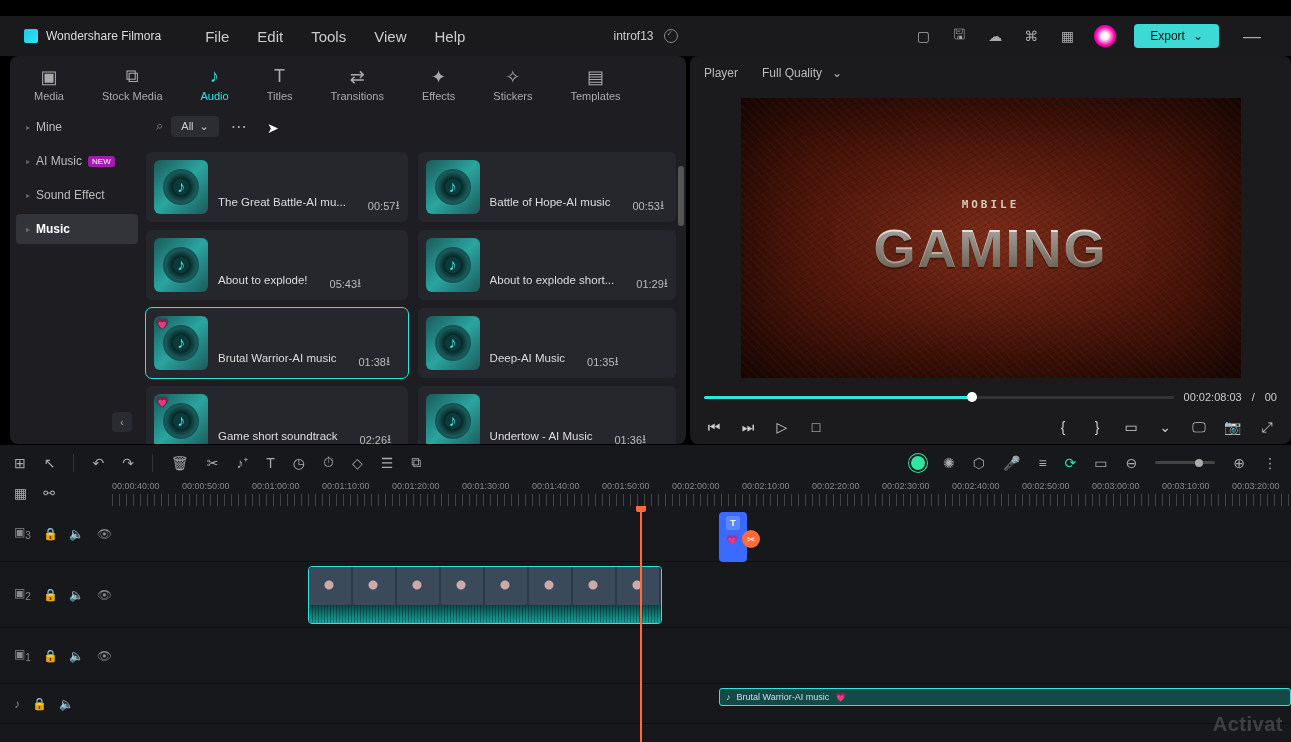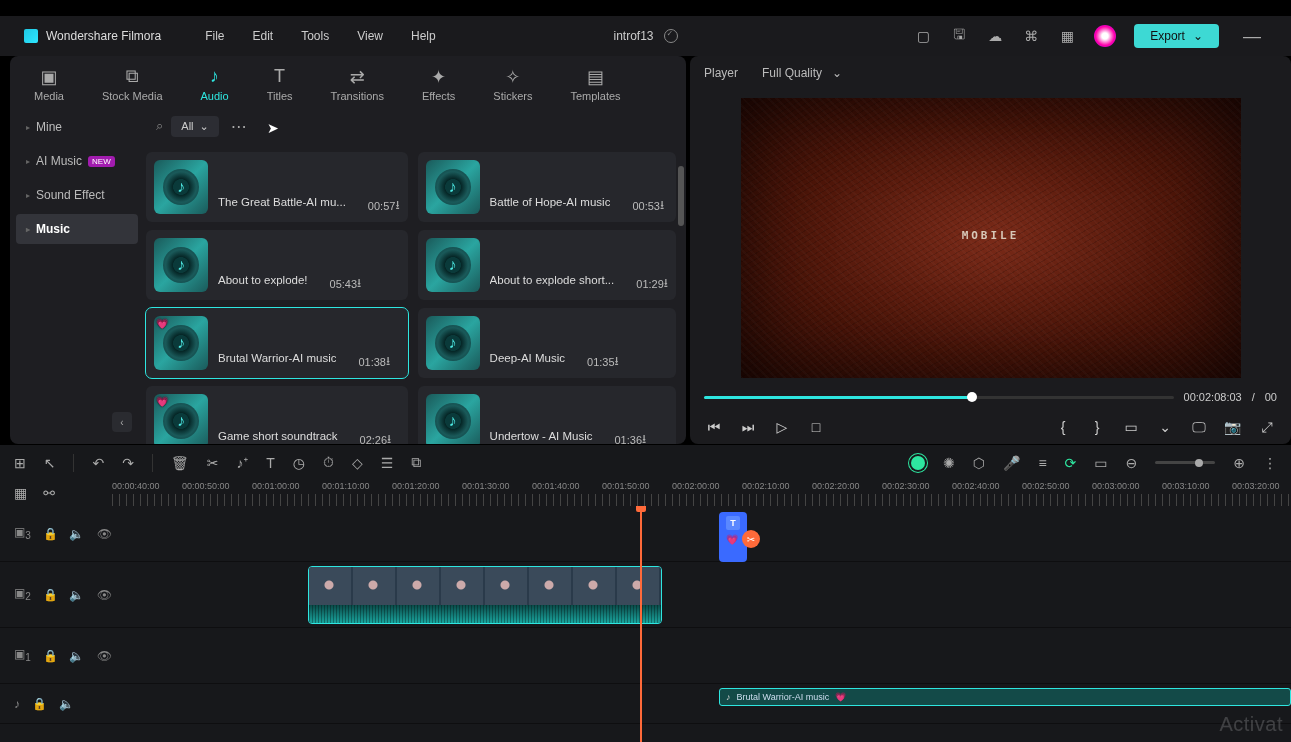--- a/index.html
+++ b/index.html
@@ -1,21 +1,21 @@
 <!DOCTYPE html>
 <html><head>
 <meta charset="utf-8">
 <style>
 * { margin:0; padding:0; box-sizing:border-box; font-family: -apple-system, "Segoe UI", Arial, sans-serif; user-select:none; }
 body { background:#0a0a0a; color:#ccc; width:1291px; height:742px; overflow:hidden; position:relative; }
 .topbar { height:16px; background:#000; }
 .menubar { height:40px; background:#1a1a1d; display:flex; align-items:center; padding:0 24px; position:relative; }
 .logo { width:14px; height:14px; background:linear-gradient(135deg,#1fc8e3,#2ee6ff); border-radius:2px; margin-right:8px; }
 .app-name { font-size:12px; color:#ddd; margin-right:30px; }
-.menu-item { font-size:12px; color:#ccc; padding:0 14px; cursor:pointer; }
+.menu-item { font-size:15px; color:#ccc; padding:0 14px; cursor:pointer; }
 .project-name { position:absolute; left:50%; transform:translateX(-50%); font-size:12px; color:#ccc; display:flex; align-items:center; gap:10px; }
 .cloud-ico { width:14px; height:14px; border:1.5px solid #888; border-radius:50%; display:inline-block; position:relative; }
 .cloud-ico::after{content:"✓"; font-size:8px; position:absolute; top:-1px; left:2px; color:#888;}
 .right-icons { margin-left:auto; display:flex; align-items:center; gap:18px; }
 .ico-btn { width:18px; height:18px; color:#aaa; cursor:pointer; display:flex; align-items:center; justify-content:center; font-size:14px; }
 .avatar { width:22px; height:22px; border-radius:50%; background:radial-gradient(circle,#fff 20%,#f0a 60%,#90f); }
 .export-btn { background:#3dd9d4; color:#111; padding:5px 16px; border-radius:4px; font-size:12px; display:flex; align-items:center; gap:8px; cursor:pointer; }
 .minimize { font-size:18px; color:#aaa; cursor:pointer; padding:0 6px;}
 
 .main-row { height:388px; display:flex; background:#000; }
@@ -108,21 +108,21 @@
 .clip-video .frames{height:38px; background:repeating-linear-gradient(90deg,#3a4a5a 0 42px,#2a3a4a 42px 44px); position:relative;}
 .clip-video .frames::after{content:""; position:absolute; inset:0; background:radial-gradient(circle at 20px 18px,#caa 4px,transparent 5px), radial-gradient(circle at 64px 18px,#caa 4px,transparent 5px), radial-gradient(circle at 108px 18px,#caa 4px,transparent 5px), radial-gradient(circle at 152px 18px,#caa 4px,transparent 5px), radial-gradient(circle at 196px 18px,#caa 4px,transparent 5px), radial-gradient(circle at 240px 18px,#caa 4px,transparent 5px), radial-gradient(circle at 284px 18px,#caa 4px,transparent 5px), radial-gradient(circle at 328px 18px,#caa 4px,transparent 5px);}
 .clip-video .vwave{height:18px; background:linear-gradient(#0a4a48,#1aa59e); position:relative;}
 .clip-video .vwave::after{content:""; position:absolute; inset:0; background:repeating-linear-gradient(90deg, rgba(0,0,0,.3) 0 1px, transparent 1px 3px);}
 .clip-video .vlabel{position:absolute; top:2px; left:6px; font-size:9px; color:#fff; background:rgba(0,0,0,.4); padding:1px 4px; border-radius:2px; display:flex; align-items:center; gap:3px;}
 .clip-video .play-end{position:absolute; right:-18px; top:18px; width:18px; height:18px; background:#ddd; border-radius:3px; color:#222; display:flex; align-items:center; justify-content:center; font-size:9px;}
 
 .clip-audio { position:absolute; left:607px; top:4px; right:0; height:18px; background:#134a48; border:1px solid #2ee6e0; border-radius:3px; display:flex; align-items:center; padding:0 6px; gap:6px; overflow:hidden;}
 .clip-audio .alabel{font-size:9px; color:#cde;}
 
-.watermark { position:absolute; right:8px; bottom:6px; font-size:20px; color:rgba(255,255,255,.18); font-weight:400; letter-spacing:.5px;}
+.watermark { position:absolute; right:8px; bottom:6px; font-size:20px; color:rgba(255,255,255,.18); font-weight:700; letter-spacing:.5px;}
 .cursor-fake{position:absolute; left:267px; top:120px; font-size:14px; color:#fff; z-index:20; pointer-events:none;}
 </style>
 </head>
 <body>
 
 <div class="topbar"></div>
 
 <div class="menubar">
   <div class="logo"></div>
   <div class="app-name">Wondershare Filmora</div>
@@ -355,20 +355,21 @@
     <div class="player-head">
       <span>Player</span>
       <div class="quality-sel">
           <span>Full Quality</span>
           <span>⌄</span>
         </div>
     </div>
     <div class="preview">
       <div class="preview-canvas">
         <div class="sub-title">MOBILE</div>
+        <div class="big-title">GAMING</div>
       </div>
     </div>
     <div class="scrub-row">
       <div class="scrub">
         <div class="scrub-fill"></div>
           <div class="scrub-thumb"></div>
       </div>
       <span class="timecode">00:02:08:03</span>
       <span class="timecode">/</span>
       <span class="timecode">00</span>

